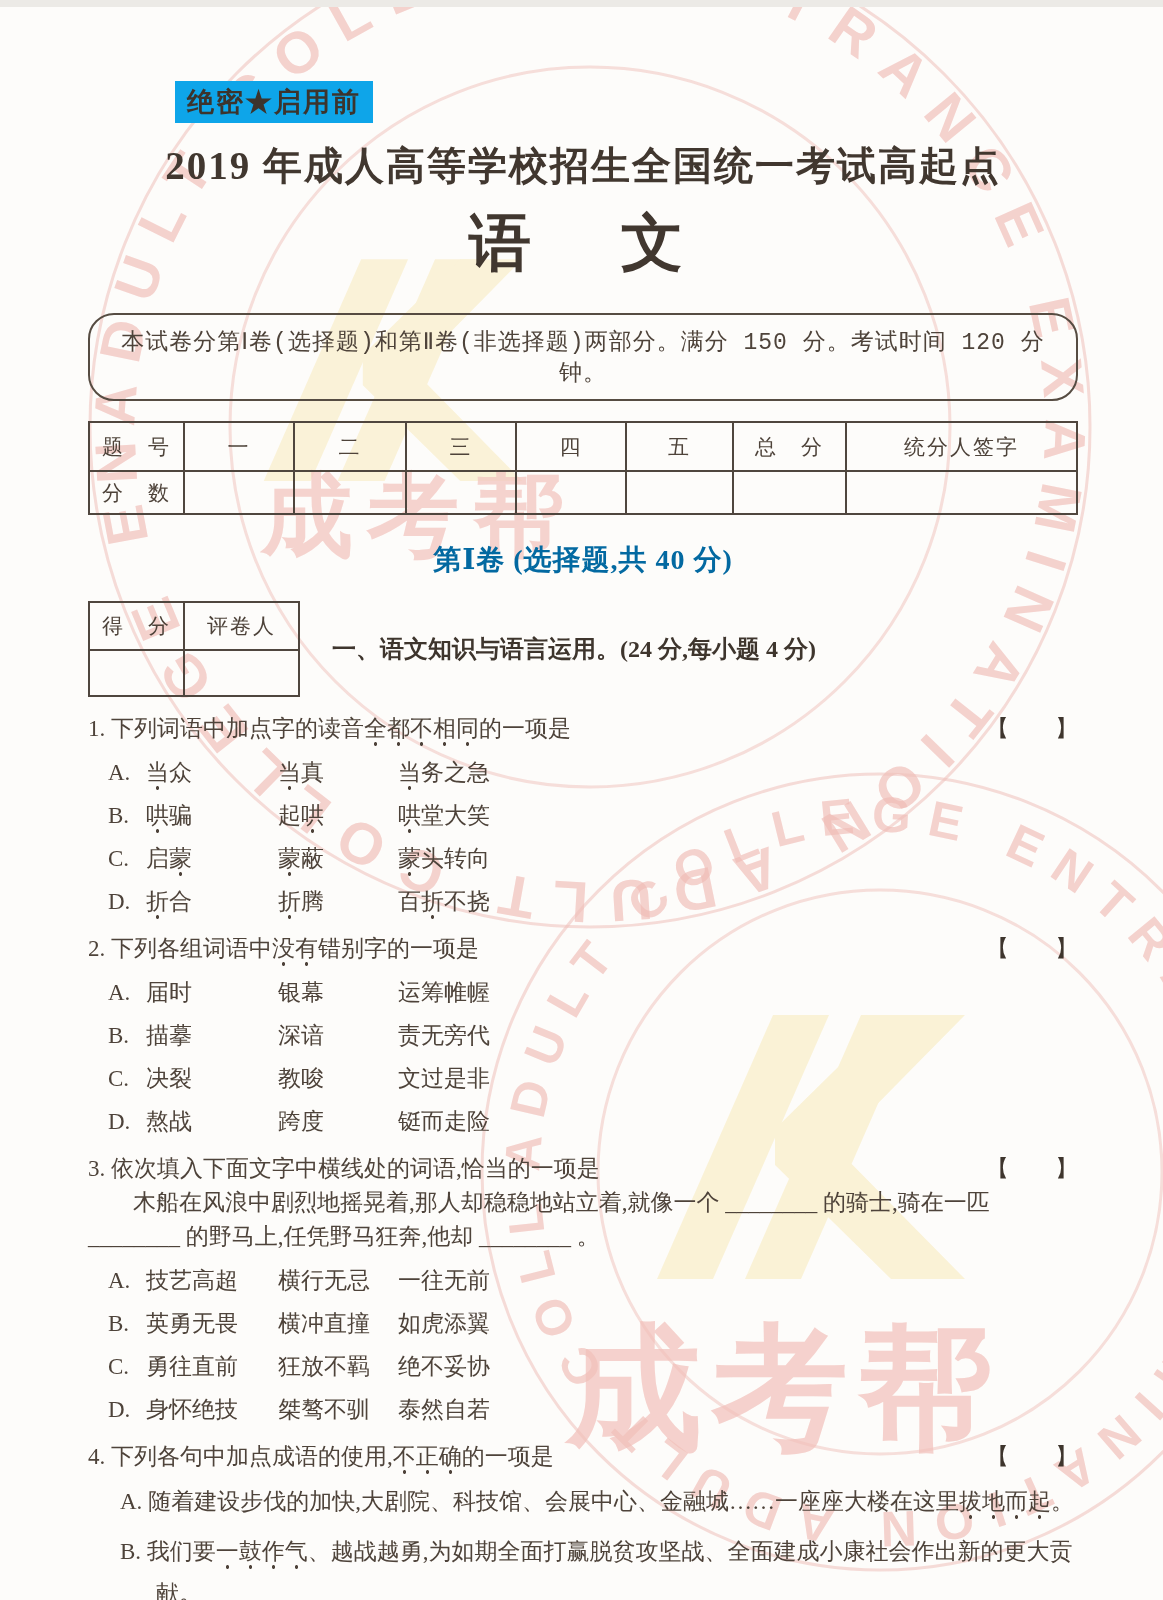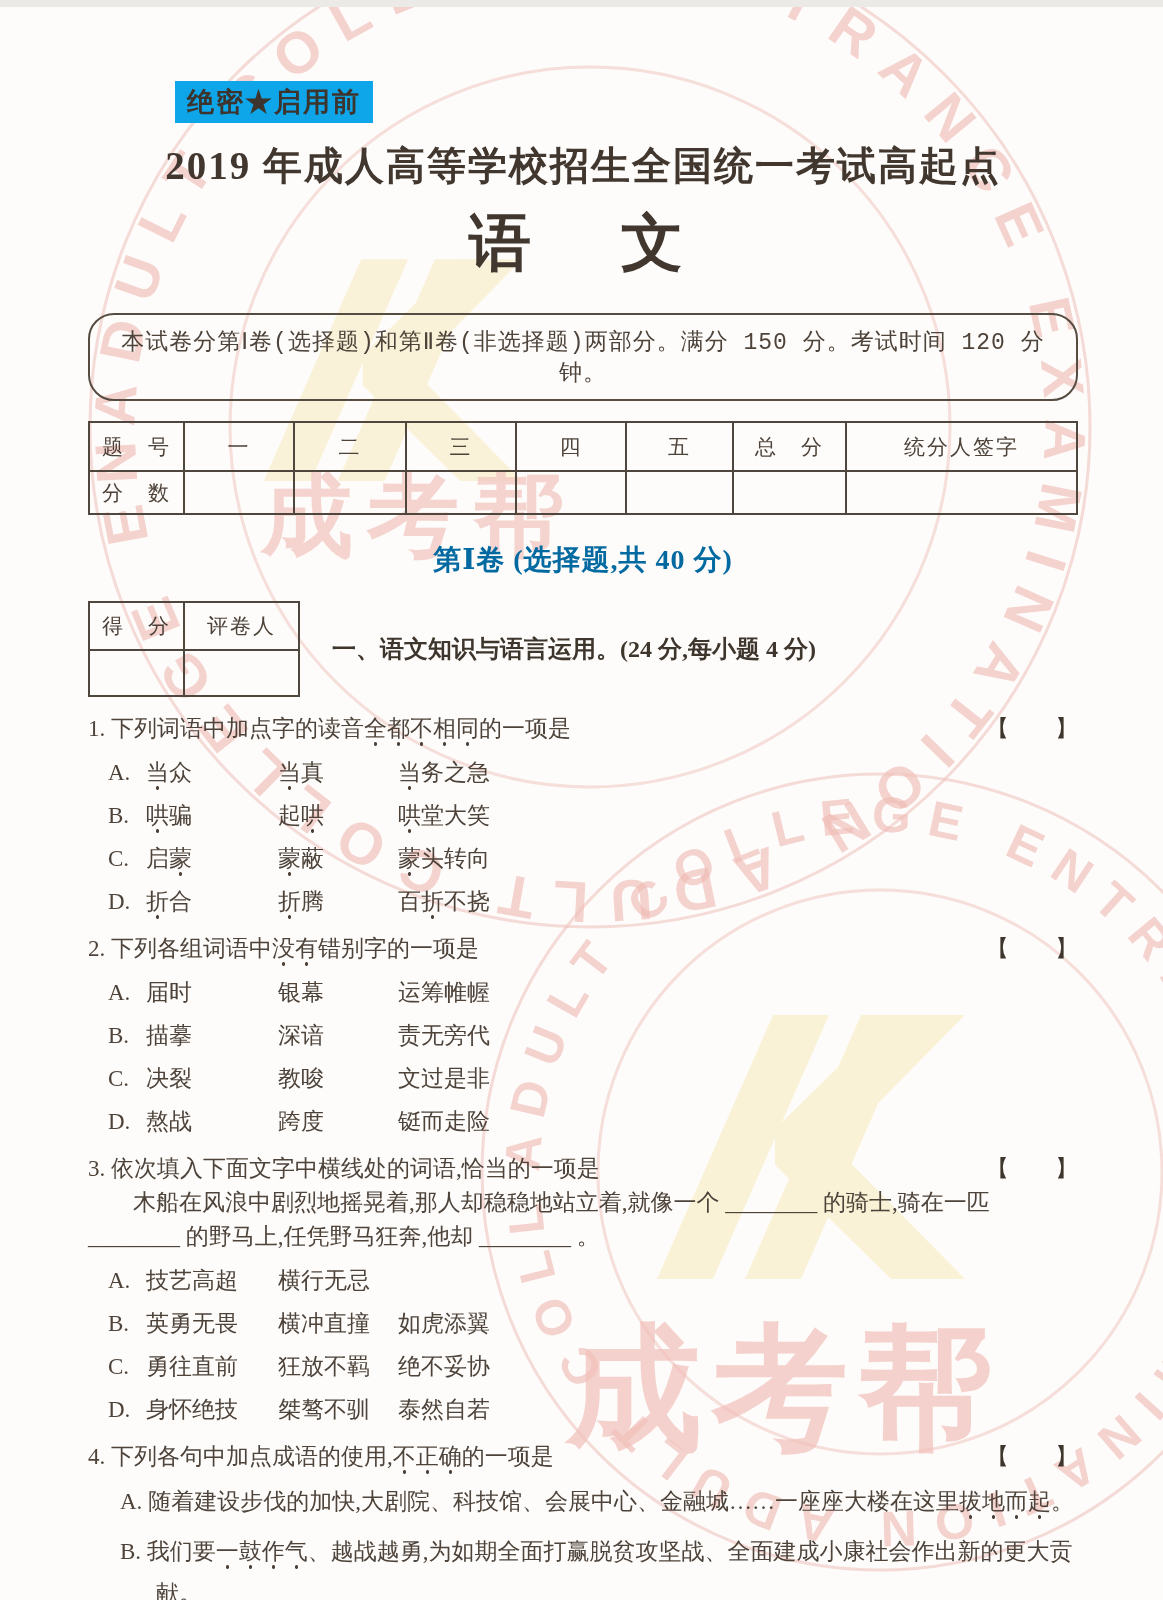--- a/index.html
+++ b/index.html
@@ -214,20 +214,21 @@
     <div class="stem-row">
       <span><span>3. 依次填入下面文字中横线处的词语,恰当的一项是</span></span>
       <span class="bracket">【　　】</span>
     </div>
     <div class="psg ind">木船在风浪中剧烈地摇晃着,那人却稳稳地站立着,就像一个 ________ 的骑士,骑在一匹</div>
     <div class="psg">________ 的野马上,任凭野马狂奔,他却 ________ 。</div>
     <div class="opt-row">
       <span class="opt-label">A.</span>
       <span class="opt-w1"><span>技艺高超</span></span>
       <span class="opt-w2"><span>横行无忌</span></span>
+      <span class="opt-w3"><span>一往无前</span></span>
     </div>
     <div class="opt-row">
       <span class="opt-label">B.</span>
       <span class="opt-w1"><span>英勇无畏</span></span>
       <span class="opt-w2"><span>横冲直撞</span></span>
       <span class="opt-w3"><span>如虎添翼</span></span>
     </div>
     <div class="opt-row">
       <span class="opt-label">C.</span>
       <span class="opt-w1"><span>勇往直前</span></span>

